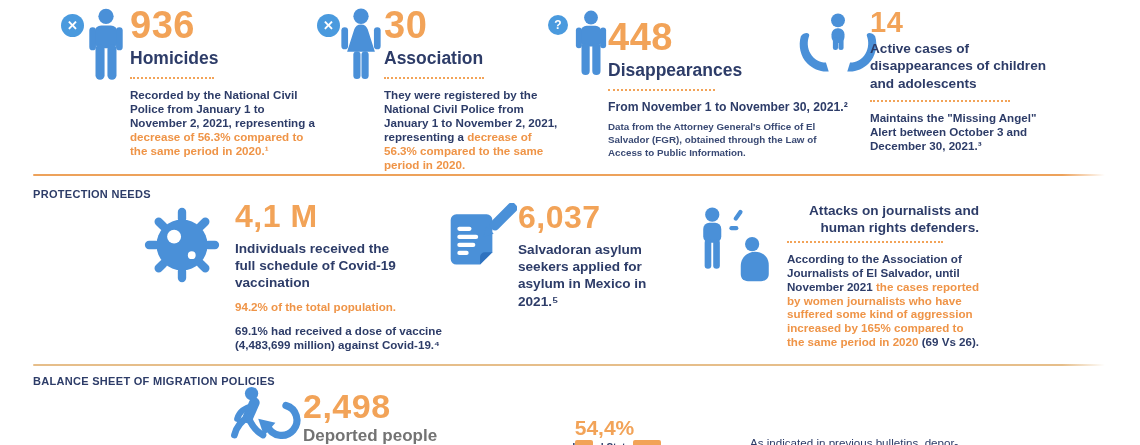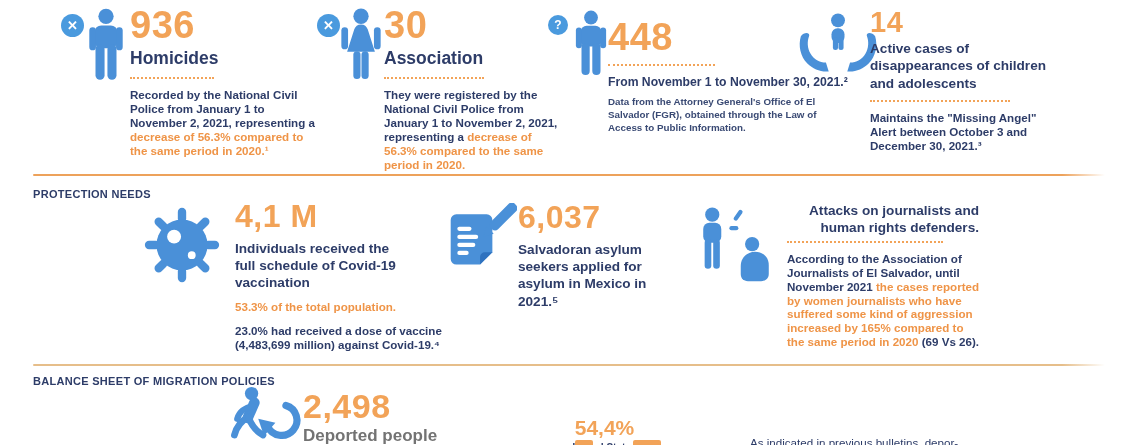--- a/index.html
+++ b/index.html
@@ -84,20 +84,21 @@
         <circle cx="22" cy="8.5" r="8"></circle>
         <rect x="10" y="18" width="24" height="24" rx="7"></rect>
         <rect x="4.5" y="20" width="7" height="24" rx="3.5"></rect>
         <rect x="32.5" y="20" width="7" height="24" rx="3.5"></rect>
         <rect x="11" y="38" width="9.5" height="37" rx="4.7"></rect>
         <rect x="23.5" y="38" width="9.5" height="37" rx="4.7"></rect>
       </svg>
     </div>
     <div class="abs" style="left:62px; top:12px; width:245px;">
       <div class="stat-num">448</div>
+      <div class="stat-label">Disappearances</div>
       <div class="dots" style="width:107px;"></div>
       <div class="subtitle">From November 1 to November 30, 2021.²</div>
       <p class="note" style="width:237px;">Data from the Attorney General's Office of El Salvador (FGR), obtained through the Law of Access to Public Information.</p>
     </div>
   </div>
 
   <div class="abs" style="left:795px; top:6px; width:270px;">
     <div class="abs" style="left:2px; top:6px;">
       <svg viewBox="0 0 88 70" width="82" height="65" fill="#4a90d8">
         <circle cx="44" cy="9" r="7.5"></circle>
@@ -150,22 +151,22 @@
           </g>
         <circle cx="42" cy="46" r="27.5"></circle>
       </g>
       <circle cx="33.5" cy="37" r="7.5" fill="#ffffff"></circle>
       <circle cx="52.5" cy="57" r="4.2" fill="#ffffff"></circle>
     </svg>
   </div>
   <div class="abs" style="left:235px; top:200px; width:210px;">
     <div class="big-num">4,1 M</div>
     <div class="title-md" style="width:172px; margin-top:6px;">Individuals received the full schedule of Covid-19 vaccination</div>
-    <div class="hl" style="margin-top:8px;">53.3% of the total population.</div>
-    <p class="para" style="width:208px; margin-top:10px;">23.0% had received a dose of vaccine (4,483,699 million) against Covid-19.⁴</p>
+    <div class="hl" style="margin-top:8px;">94.2% of the total population.</div>
+    <p class="para" style="width:208px; margin-top:10px;">69.1% had received a dose of vaccine (4,483,699 million) against Covid-19.⁴</p>
   </div>
 
   <div class="abs" style="left:445px; top:203px;">
     <svg viewBox="0 0 76 76" width="72" height="72">
       <path fill="#4a90d8" d="M12 12 h32 a6 6 0 0 1 6 6 v34 l-13 13 H12 a6 6 0 0 1 -6 -6 V18 a6 6 0 0 1 6 -6 Z"></path>
       <rect x="13" y="25" width="15" height="4.5" rx="2.2" fill="#ffffff"></rect>
       <rect x="13" y="33.5" width="22" height="4.5" rx="2.2" fill="#ffffff"></rect>
       <rect x="13" y="42" width="19" height="4.5" rx="2.2" fill="#ffffff"></rect>
       <rect x="13" y="50.5" width="12" height="4.5" rx="2.2" fill="#ffffff"></rect>
       <path fill="#2f72bf" d="M37 65 v-8 a5 5 0 0 1 5 -5 h8 Z"></path>

